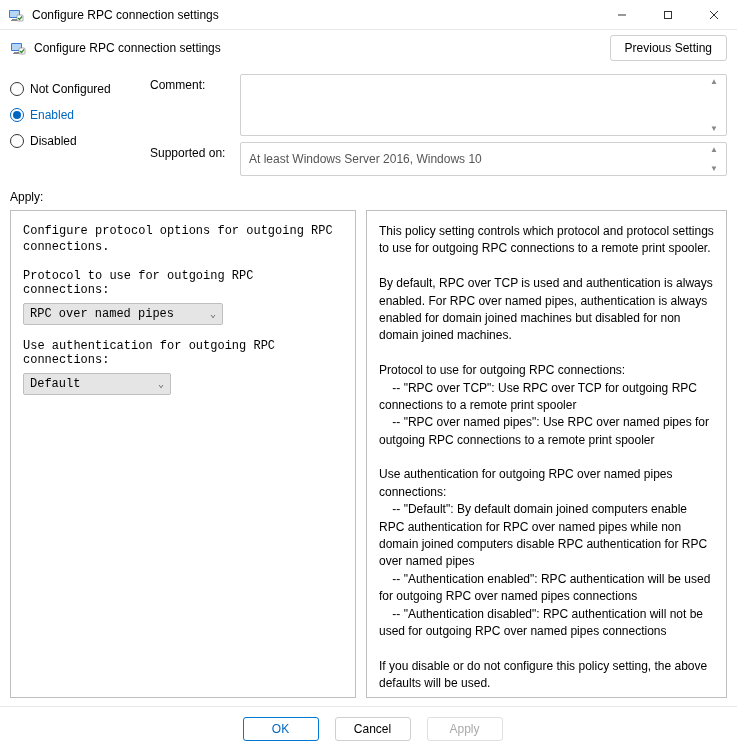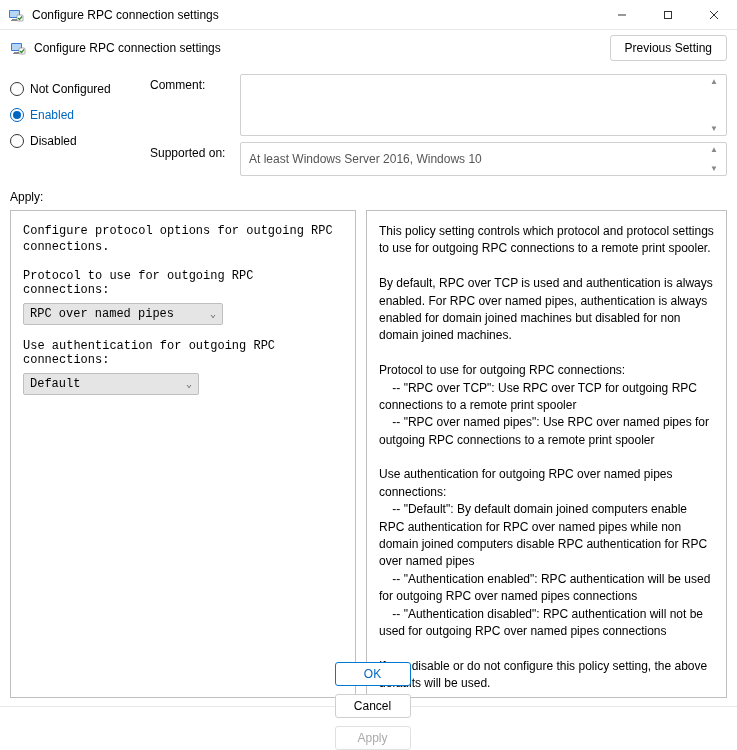--- a/index.html
+++ b/index.html
@@ -188,35 +188,34 @@
       margin-bottom: 14px;
       cursor: pointer;
       border-radius: 2px;
     }
     .select .chev {
       position: absolute;
       right: 6px;
       color: #555;
       font-size: 10px;
     }
-    .select.narrow { width: 176px; }
+    .select.narrow { width: 148px; }
     .help-text {
       font-size: 12px;
       line-height: 1.45;
       white-space: pre-wrap;
     }
     .footer {
       height: 44px;
       display: flex;
-      justify-content: flex-end;
+      justify-content: center;
       align-items: center;
       gap: 8px;
       padding: 0 12px;
       border-top: 1px solid #e8e8e8;
-      flex-direction: column;
     }
     .footer .btn {
       width: 76px;
       padding: 4px 0;
       text-align: center;
     }
     .footer .btn.primary {
       border-color: #0078d4;
       color: #0067c0;
     }

